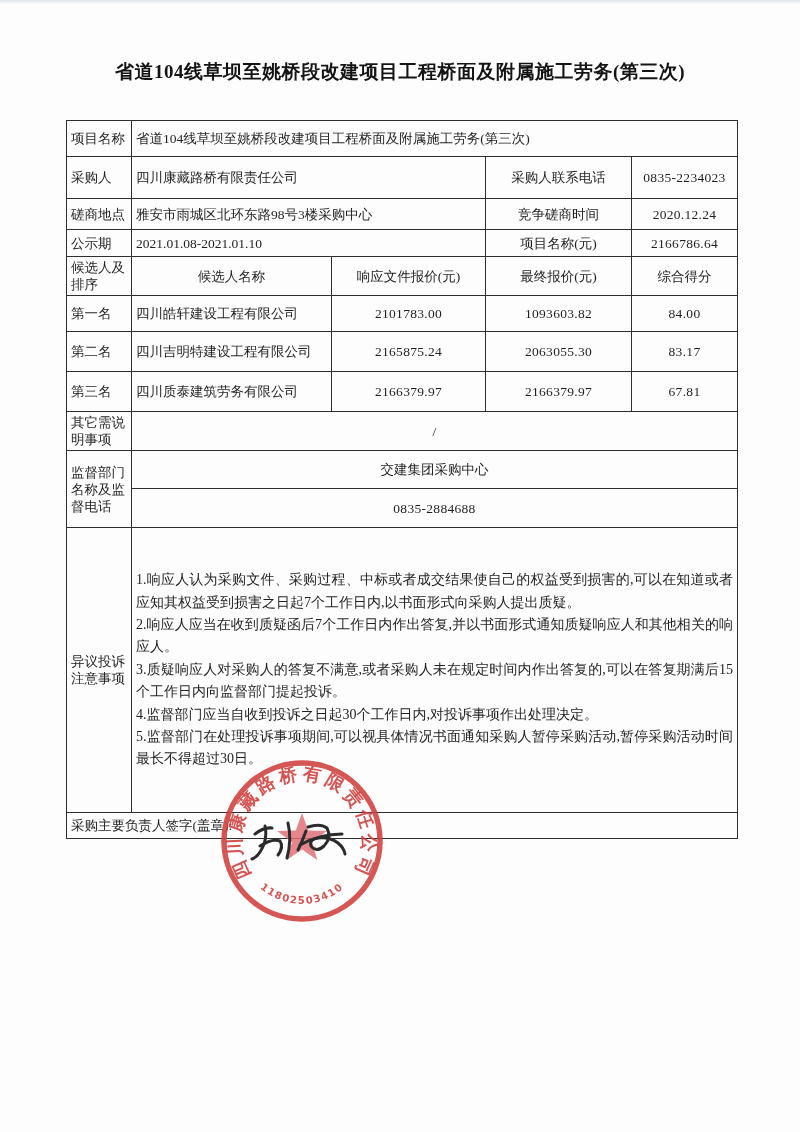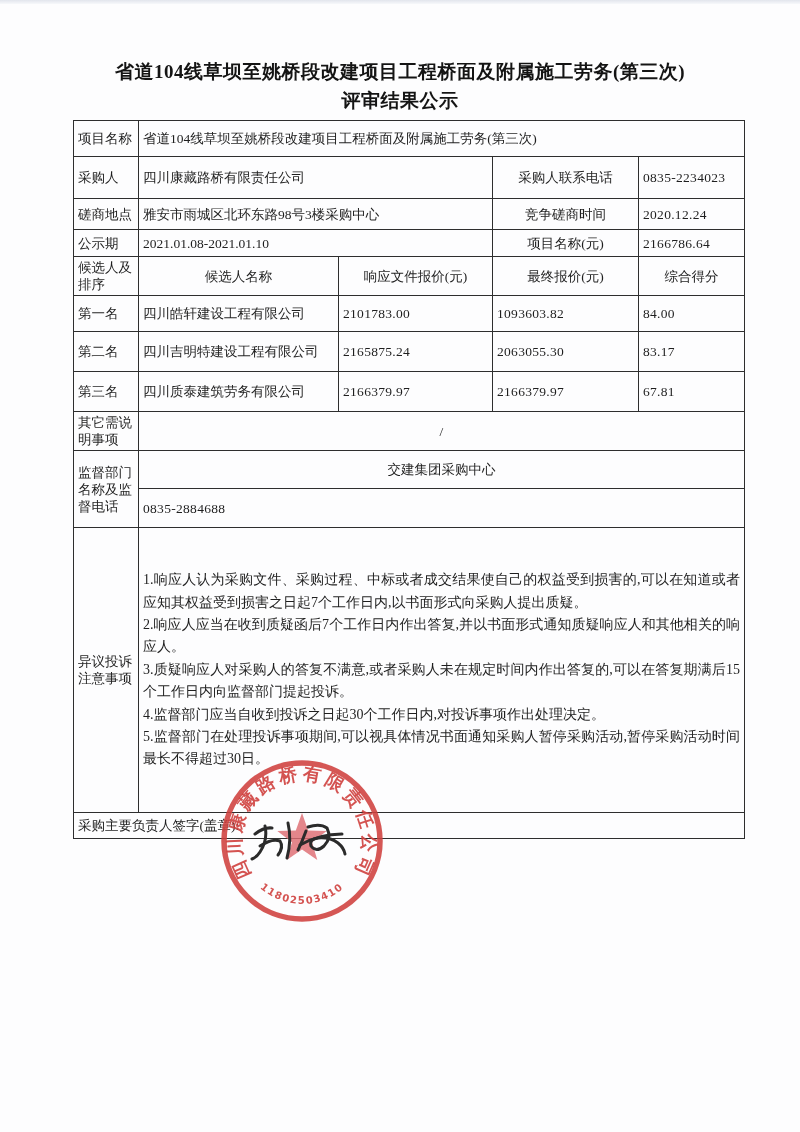--- a/index.html
+++ b/index.html
@@ -13,47 +13,46 @@
     position:absolute; top:0; left:0; width:100%; height:4px;
     background:linear-gradient(#ccd2de,#f2f4f8); opacity:.55;
   }
   .title {
     position:absolute; top:57px; left:0; width:100%;
     text-align:center; font-weight:bold; font-size:19px;
     line-height:29px; letter-spacing:0.5px; color:#141414;
   }
   table.doc {
     position:absolute; left:66px; top:120px; width:671px;
-    border-collapse:collapse; table-layout:fixed;margin-left:7px;
+    border-collapse:collapse; table-layout:fixed;
   }
   table.doc td {
     border:1.6px solid #2e2e2e;
     font-size:13.5px; line-height:17px;
     padding:2px 4px; vertical-align:middle;
     color:#1f1f1f; word-break:break-all;
   }
   td.lab { padding:2px 3px; }
   td.ctr { text-align:center; }
-  td.num { letter-spacing:0.3px; }
+  td.num { text-align:center; letter-spacing:0.3px; }
   td.slash { text-align:center; font-size:15px; }
   td.objection-cell { padding:6px 7px; }
   .objection-line { text-align:justify; line-height:22.4px; font-size:14px; }
   td.sign-cell { padding-left:6px; }
   .stamp-svg { position:absolute; left:216px; top:755px; width:172px; height:172px; }
   .signature-svg { position:absolute; left:248px; top:814px; width:112px; height:54px; }
 </style>
 </head>
 <body>
 
 <div class="page">
   <div class="top-edge"></div>
 
   <div class="title">
     <div>省道104线草坝至姚桥段改建项目工程桥面及附属施工劳务(第三次)</div>
-    <div>评审结果公示</div>
   </div>
 
   <table class="doc">
     <colgroup>
       <col style="width:65px">
         <col style="width:200px">
         <col style="width:154px">
       <col style="width:146px">
         <col style="width:106px">
     </colgroup>

